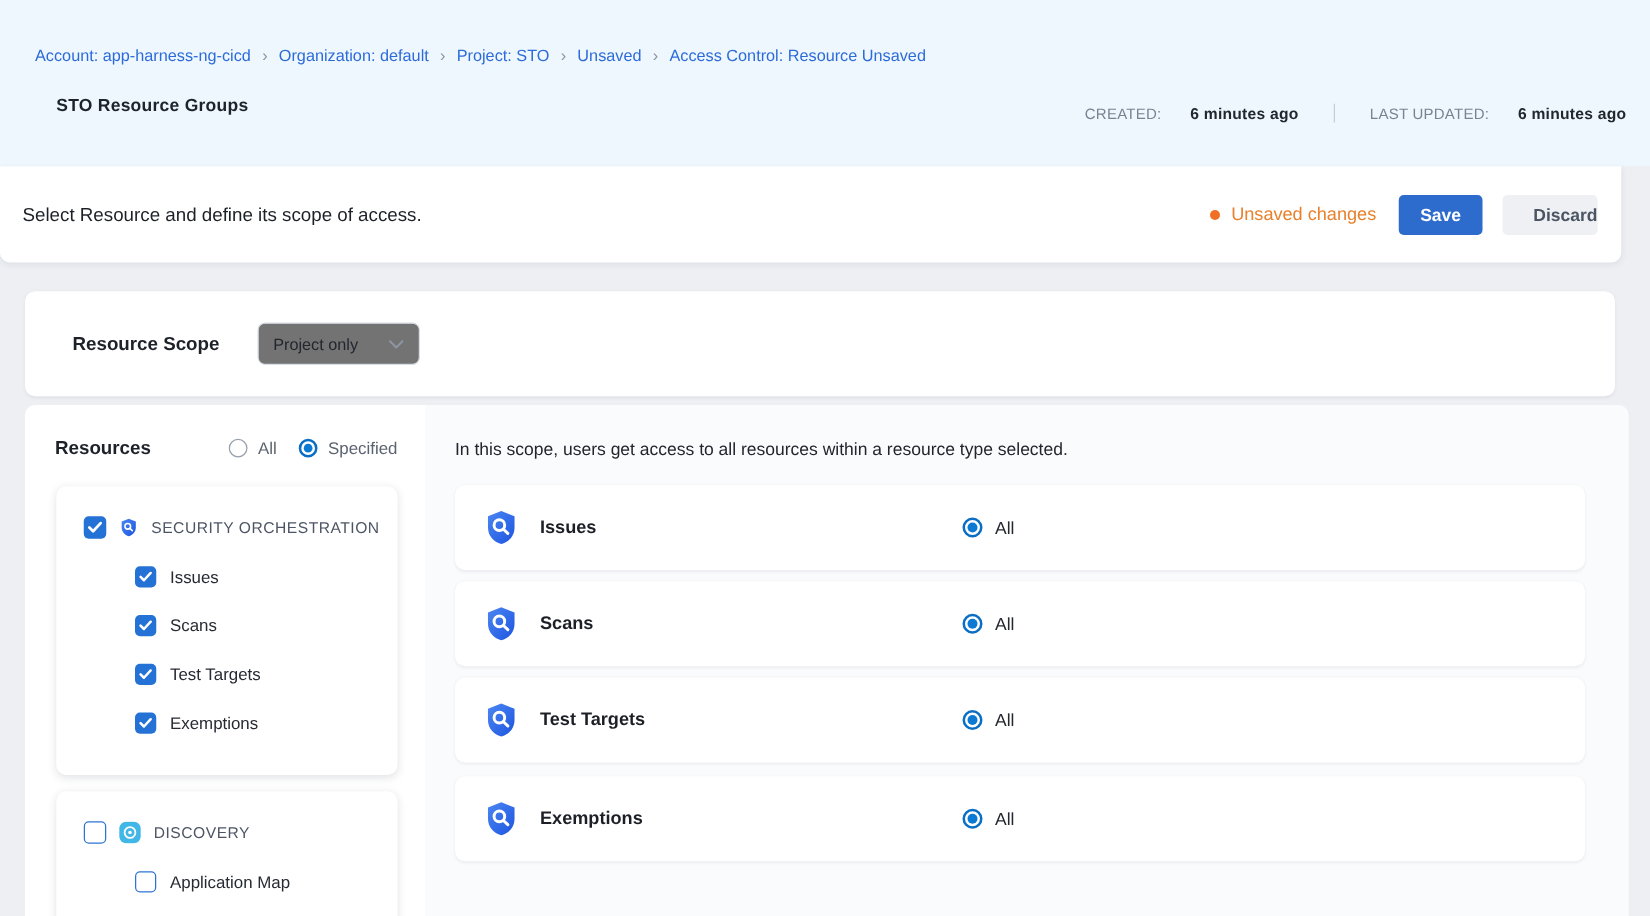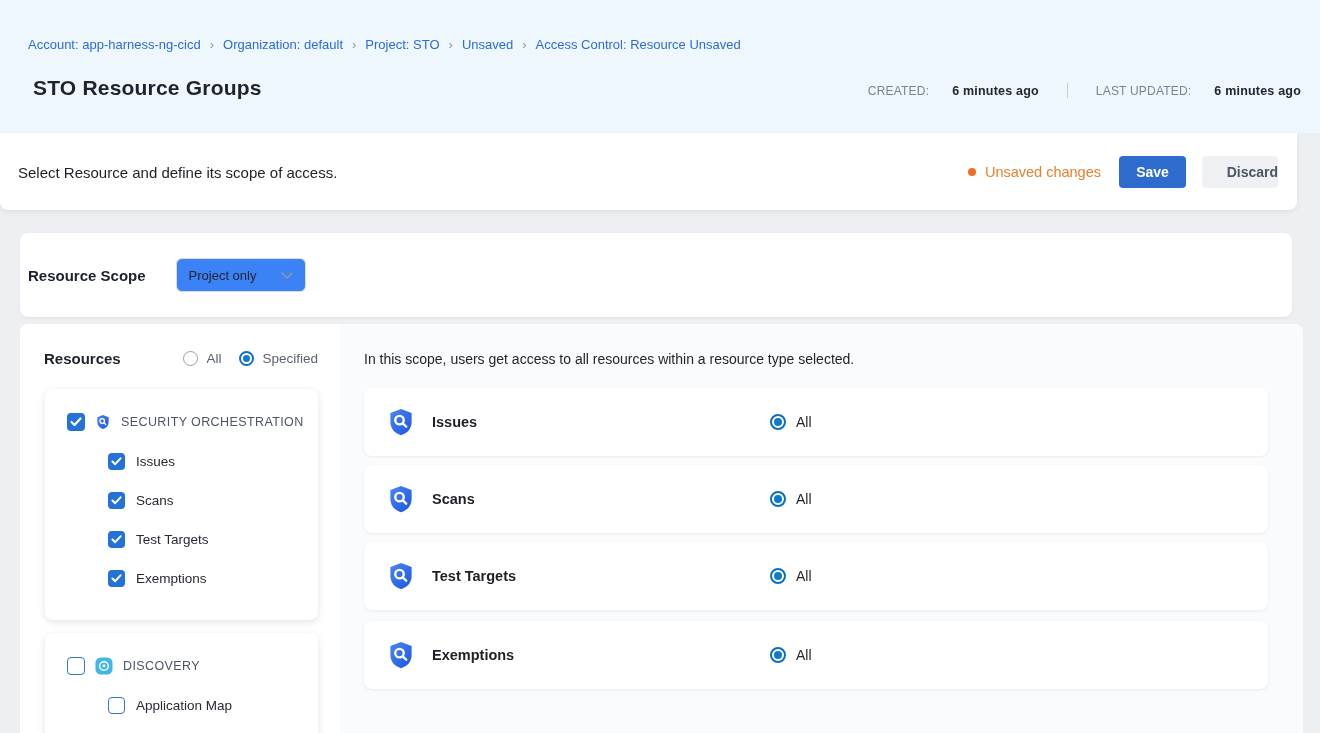--- a/index.html
+++ b/index.html
@@ -7,42 +7,42 @@
   body {
     position:relative; overflow:hidden;
     font-family:"Liberation Sans","DejaVu Sans",sans-serif;
     background:#edeff3; color:#22262c;
   }
   
   .header { position:absolute; top:0; left:0; width:1320px; height:133px; background:#eef7fe; }
   .breadcrumb { position:absolute; top:37px; left:28px; display:flex; align-items:flex-end; gap:9px; font-size:13px; }
   .crumb { color:#2d6bd9; cursor:pointer; white-space:nowrap; }
   .crumb-sep { color:#8b94a1; font-size:13px; line-height:1; transform:translateY(-1px); }
-  .page-title { position:absolute; top:76px; left:33px; font-size:21px; font-weight:600; color:#1d232b; letter-spacing:.2px; }
+  .page-title { position:absolute; top:76px; left:45px; font-size:14px; font-weight:600; color:#1d232b; letter-spacing:.2px; }
   .meta { position:absolute; top:83px; right:19px; display:flex; align-items:center; gap:23px; font-size:12px; color:#7a8390; letter-spacing:.2px; }
   .meta .val { color:#22272e; font-weight:700; font-size:12.5px; }
   .meta-divider { width:1px; height:15px; background:#c7cdd6; margin:0 5px; }
 
   
   .toolbar { position:absolute; top:133px; left:0; width:1297px; height:77px; background:#fff;
              border-radius:0 0 8px 8px; box-shadow:0 2px 5px rgba(35,45,60,.08); }
   .toolbar-desc { position:absolute; left:18px; top:50%; transform:translateY(-50%); font-size:15px; color:#1c2127; }
   .toolbar-right { position:absolute; right:19px; top:50%; transform:translateY(-50%); display:flex; align-items:center; }
   .unsaved-dot { width:8px; height:8px; border-radius:50%; background:#ef7024; margin-right:9px; }
   .unsaved-text { color:#e8802c; font-size:14.5px; margin-right:18px; }
   .btn { height:32px; border:none; border-radius:4px; font-weight:700; font-size:14px; cursor:pointer;
          font-family:inherit; }
   .btn-save { width:67px; background:#2d6ccd; color:#fff; margin-right:16px; }
   .btn-discard { width:76px; background:#eef0f4; color:#4c5564;text-align:right; }
 
   
   .scope-card { position:absolute; top:233px; left:20px; width:1272px; height:84px; background:#fff;
-                border-radius:8px; box-shadow:0 1px 3px rgba(35,45,60,.07); display:flex; align-items:center; padding-left:8px; }
+                border-radius:8px; box-shadow:0 1px 3px rgba(35,45,60,.07); display:flex; align-items:center; padding-left:38px; }
   .scope-label { font-size:15px; font-weight:700; color:#1d222a; margin-right:30px; }
-  .scope-select { width:130px; height:34px; border:1px solid #d8dce3; border-radius:6px; background:#3b82f6;
+  .scope-select { width:130px; height:34px; border:1px solid #d8dce3; border-radius:6px; background:#737373;
                   display:flex; align-items:center; justify-content:space-between; padding:0 12px;
                   font-size:13px; font-weight:500; color:#22272e; cursor:pointer; }
 
   
   .lower { position:absolute; top:324px; left:20px; width:1283px; height:409px; background:#fafbfd;
            border-radius:8px 8px 0 0; overflow:hidden; }
   .sidebar { position:absolute; top:0; left:0; width:320px; height:100%; background:#fff; border-radius:8px 0 0 0; }
   .sidebar-head { position:absolute; top:26px; left:24px; right:22px; display:flex; align-items:center; justify-content:space-between; }
   .res-title { font-size:15px; font-weight:700; color:#1d222a; }
   .head-radios { display:flex; align-items:center; gap:18px; }

